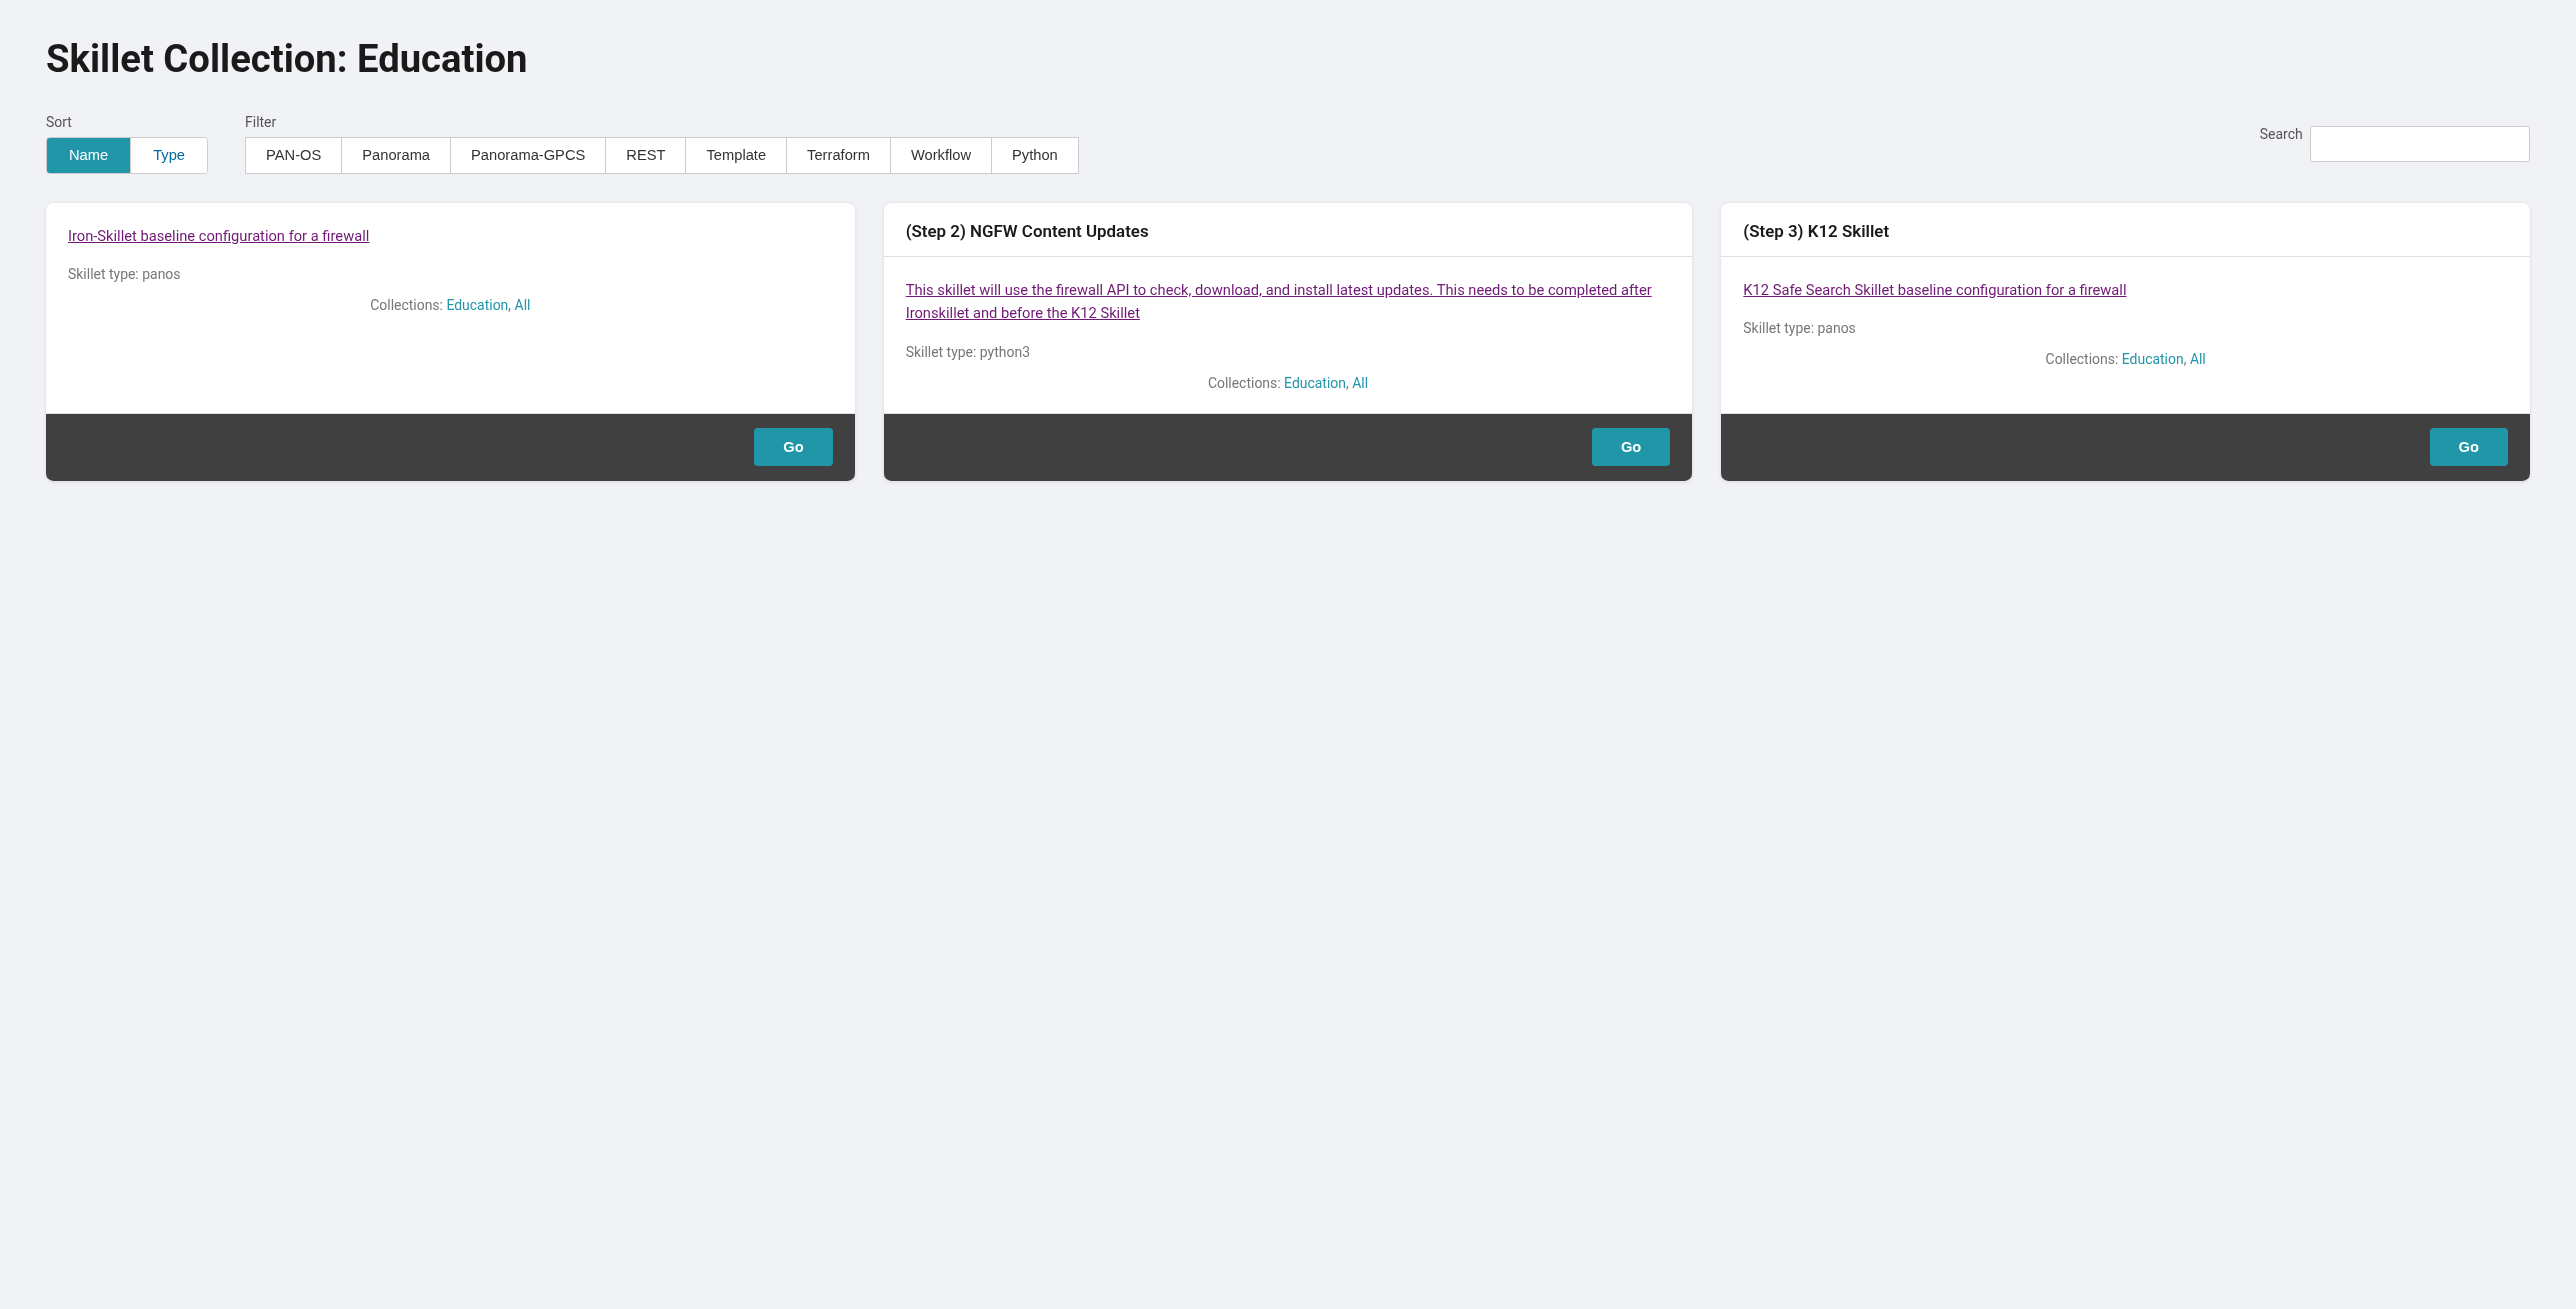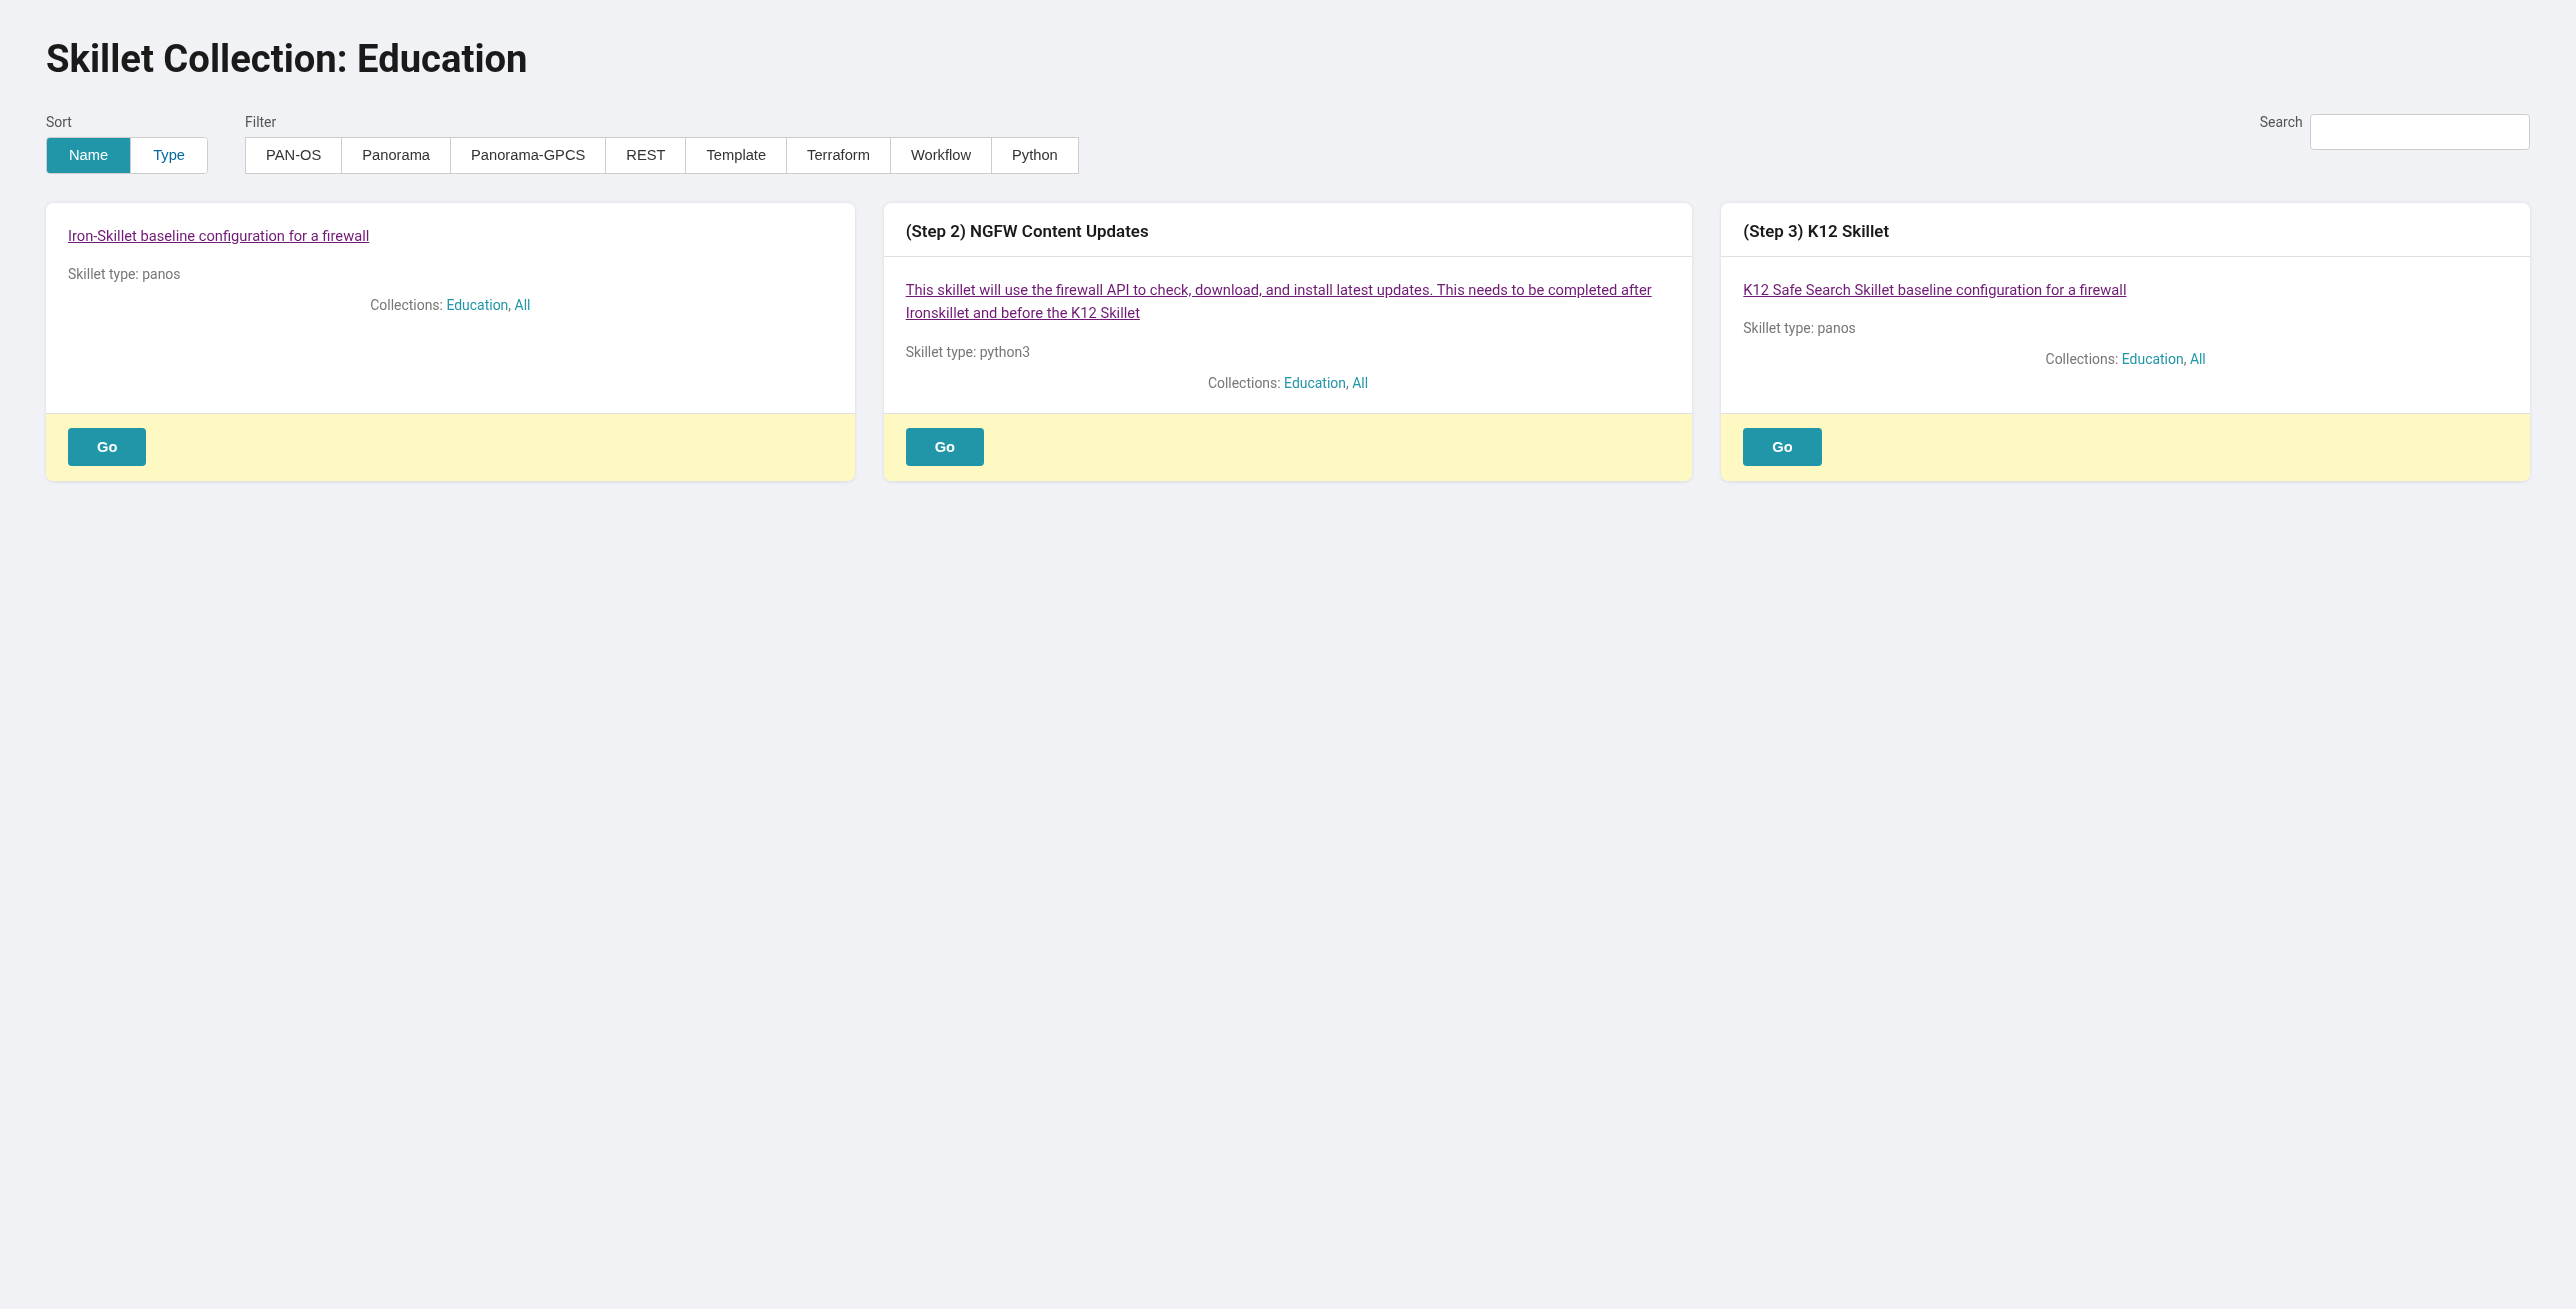--- a/index.html
+++ b/index.html
@@ -14,21 +14,21 @@
 
     .page-title {
       font-size: 2.6rem;
       font-weight: 700;
       color: #1a1a1a;
       margin-bottom: 33px;
     }
 
     .controls-row {
       display: flex;
-      align-items: flex-start;
+      align-items: center;
       gap: 37px;
       margin-bottom: 29px;
     }
 
     .control-group {
       display: flex;
       flex-direction: column;
       gap: 7.3px;
     }
 
@@ -151,21 +151,22 @@
     }
 
     .card-collections a {
       color: #2196a8;
       text-decoration: none;
     }
 
     .card-footer {
       padding: 14.7px 22px;
       display: flex;
-      background: #fef9c3;
+      justify-content: flex-end;
+      background: #404040;
     }
 
     .go-btn {
       background: #2196a8;
       color: #fff;
       border: none;
       border-radius: 3.7px;
       padding: 11px 29px;
       font-size: 1rem;
       font-weight: 600;

